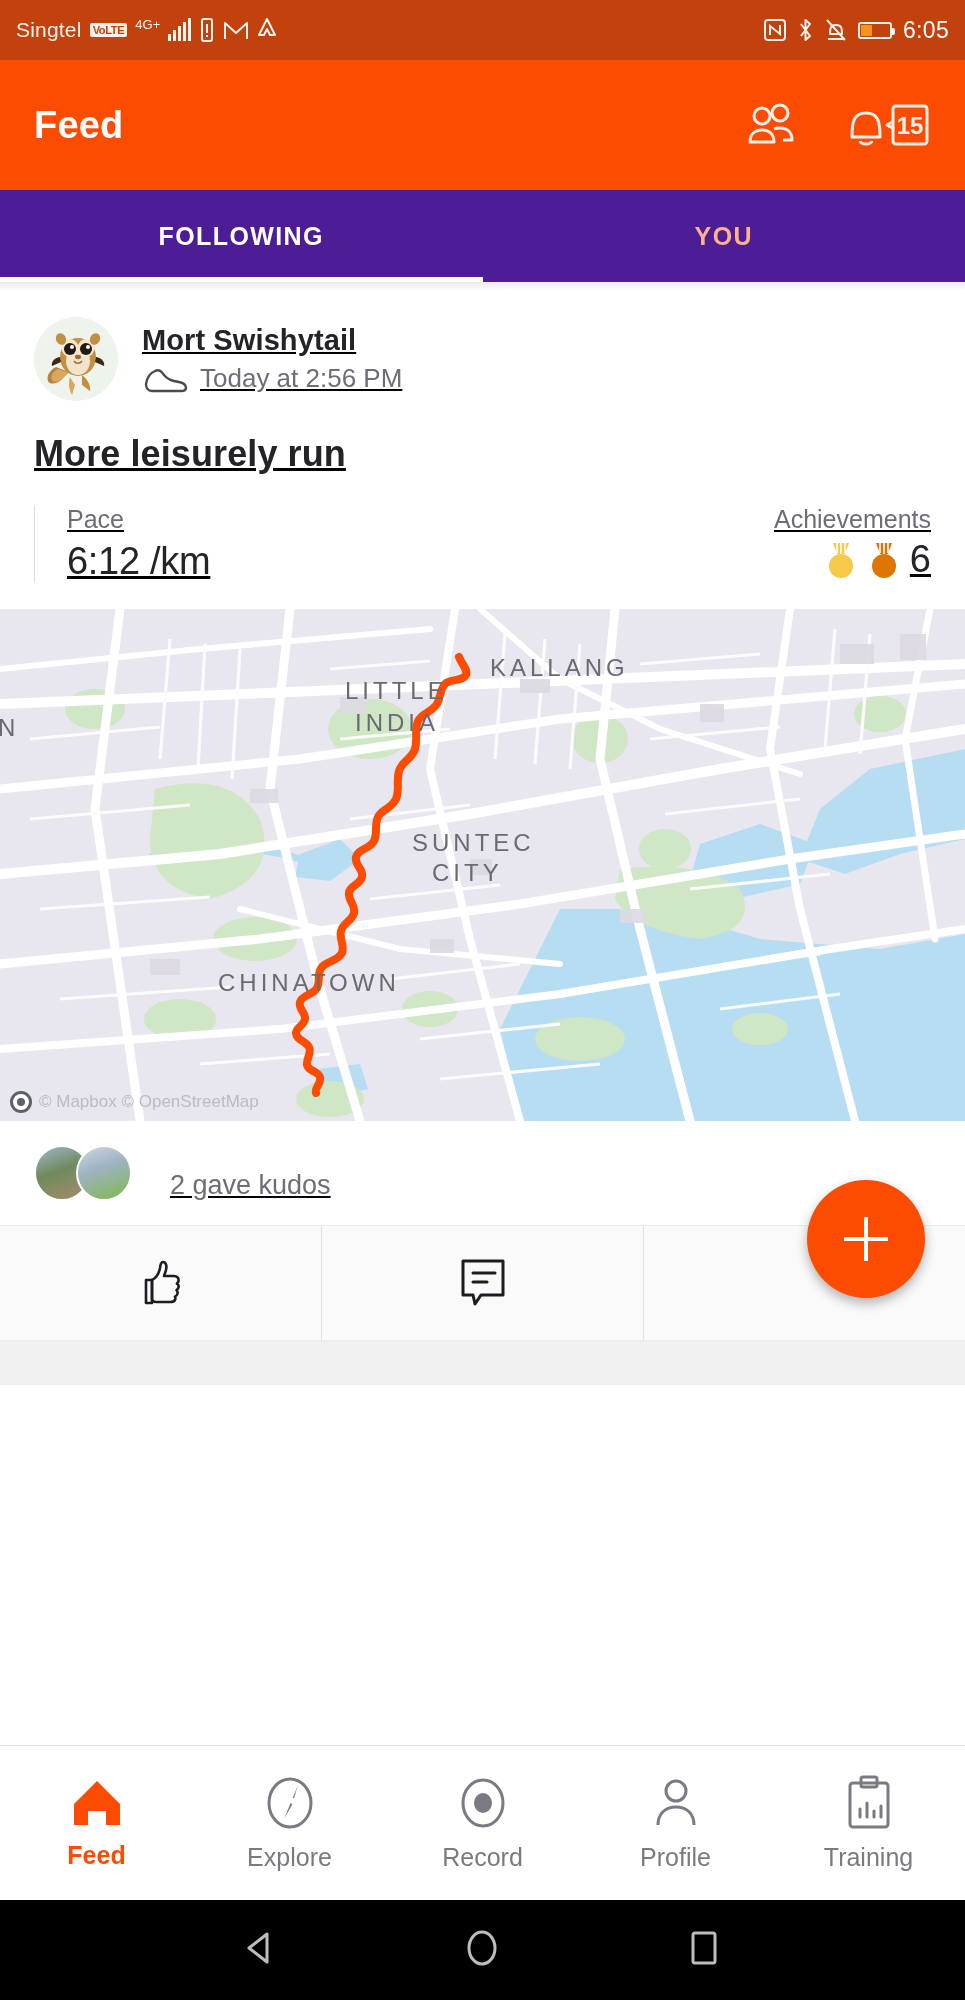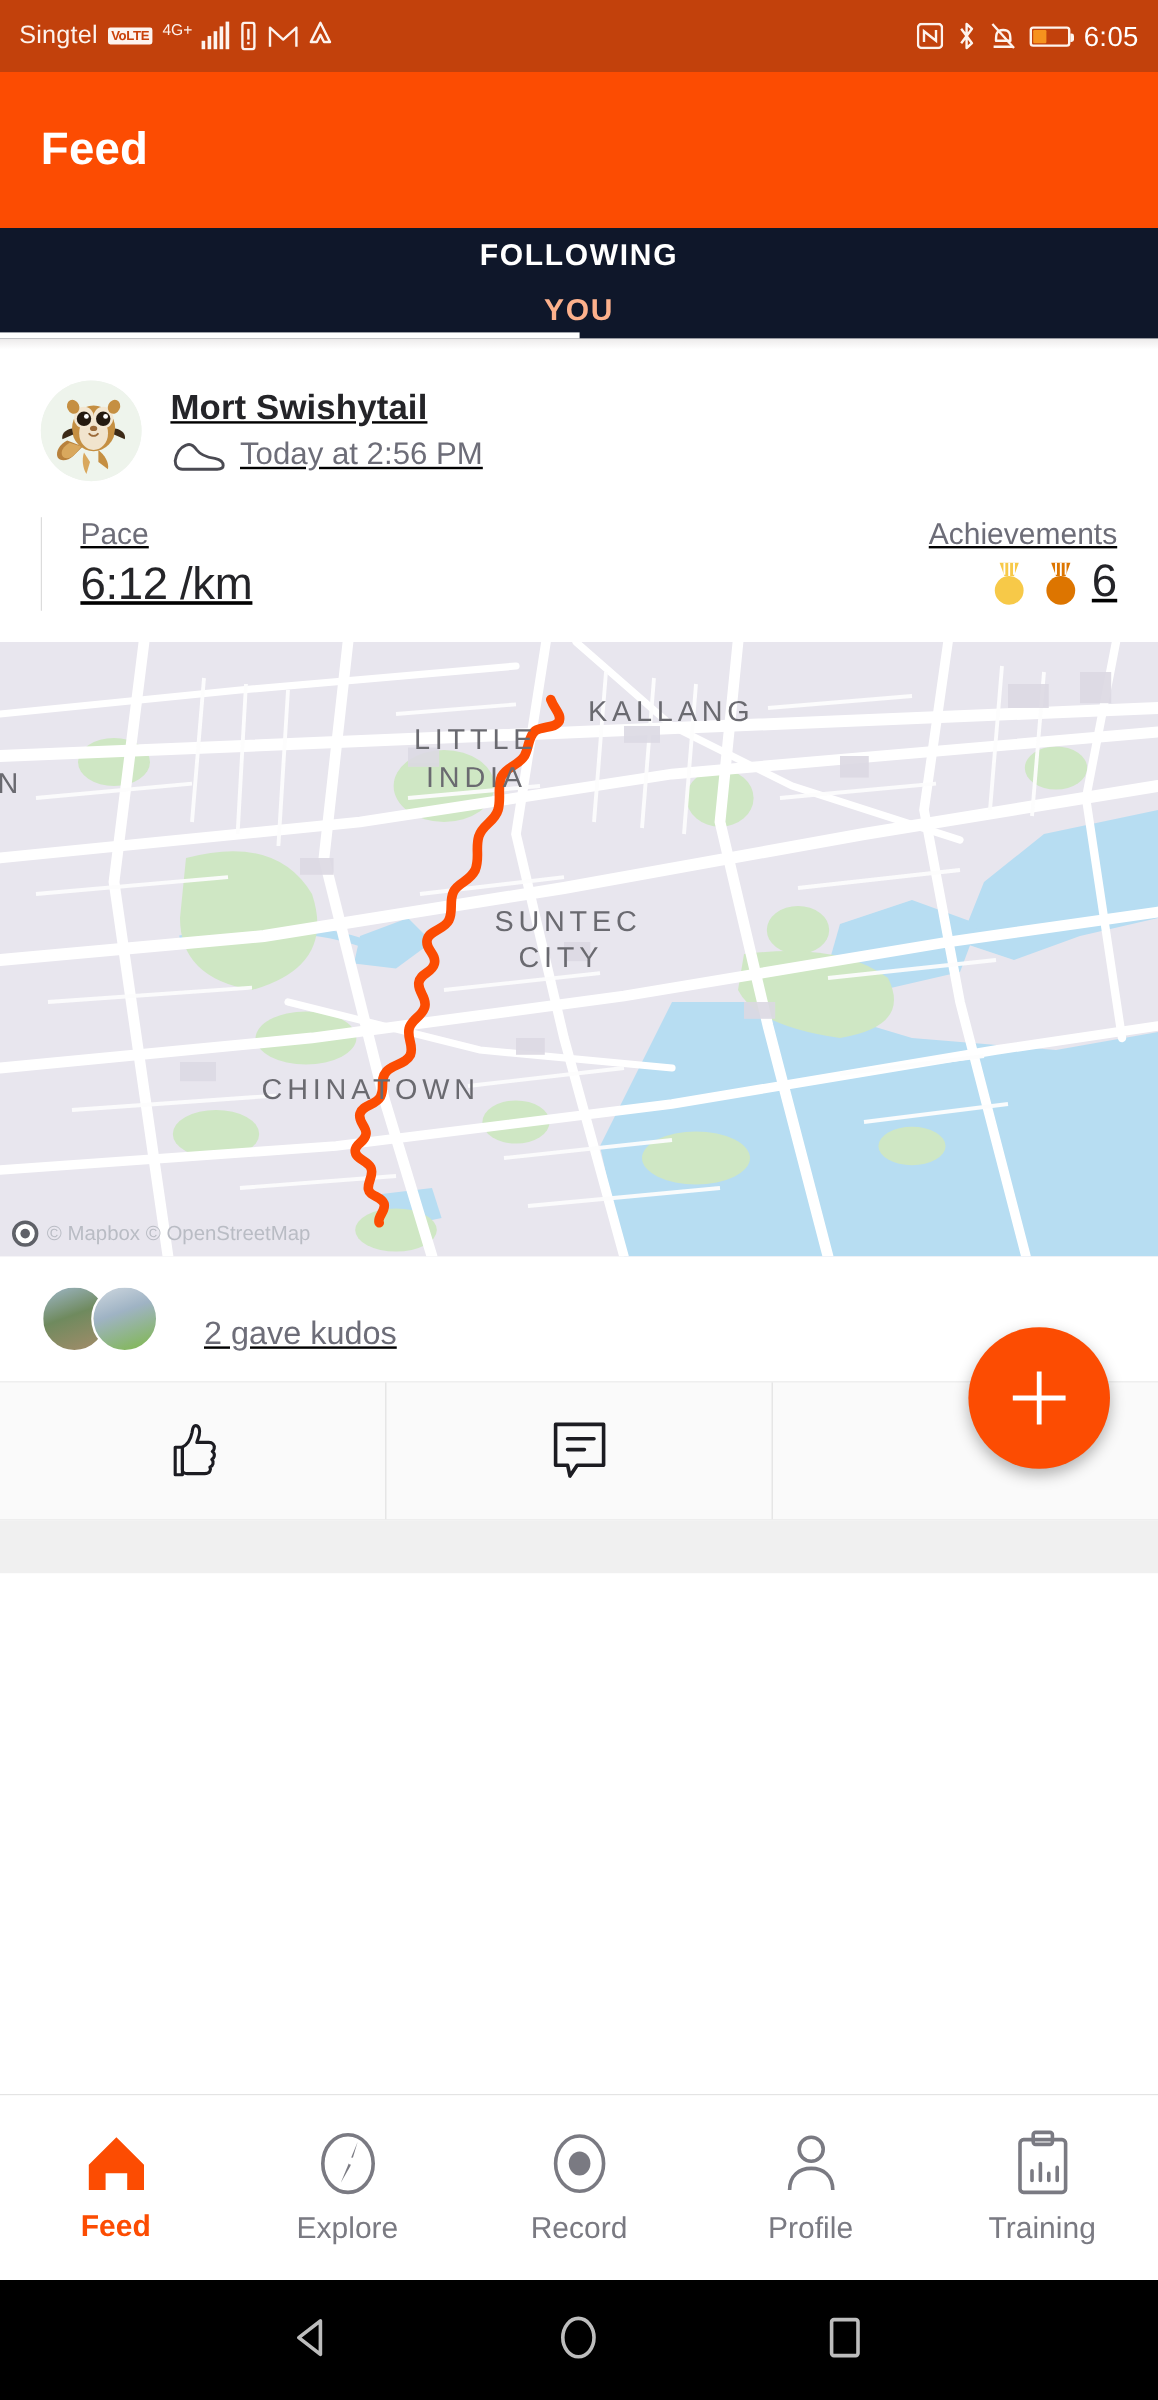--- a/index.html
+++ b/index.html
@@ -34,21 +34,21 @@
   .batt::after{ content:""; position:absolute; right:-5px; top:4px; width:3px; height:7px; background:#fdf3ee; border-radius:0 2px 2px 0; }
   .batt span{ position:absolute; left:1px; top:1px; bottom:1px; width:38%; background:#f6921e; border-radius:1px; }
 
   
   .appbar{ background:#fc4c02; padding:0 34px; height:130px; display:flex; align-items:center; }
   .appbar h1{ font-size:38px; color:#fff; font-weight:bold; letter-spacing:.2px; flex:1; }
   .appbar-actions{ display:flex; align-items:center; gap:42px; }
   .icon-btn{ display:flex; align-items:center; cursor:pointer; }
 
   
-  .tabs{ background:#0f172a; display:flex; height:92px; position:relative;flex-direction:column; }
+  .tabs{ background:#4c1d95; display:flex; height:92px; position:relative; }
   .tab{ flex:1; display:flex; align-items:center; justify-content:center;
         font-size:25px; font-weight:bold; letter-spacing:1.4px; cursor:pointer; }
   .tab.active{ color:#ffffff; }
   .tab.inactive{ color:#fdb18c; }
   .tab-indicator{ position:absolute; bottom:0; left:0; width:50%; height:5px; background:#ffffff; }
 
   
   .feed{ background:#fff;text-decoration:underline; }
   .card-shadow{ height:9px; background:linear-gradient(#eceaea,#ffffff); }
   .athlete{ display:flex; align-items:center; padding:26px 34px 0 34px; gap:24px; }
@@ -153,20 +153,39 @@
     </svg>
     <span class="batt">
         <span></span>
       </span>
     <span class="clock">6:05</span>
   </div>
 </div>
 
 <div class="appbar">
   <h1>Feed</h1>
+  <div class="appbar-actions">
+    <div class="icon-btn">
+      <svg width="56" height="44" viewBox="0 0 56 44">
+        <circle cx="21" cy="13" r="8" fill="none" stroke="#fdf0e8" stroke-width="3"></circle>
+        <path d="M9 39c0-8 5-12 12-12s12 4 12 12z" fill="none" stroke="#fdf0e8" stroke-width="3" stroke-linejoin="round"></path>
+        <circle cx="39" cy="10" r="8" fill="none" stroke="#fdf0e8" stroke-width="3"></circle>
+        <path d="M33 26c2-1 4-1 6-1 7 0 12 4 12 12h-9" fill="none" stroke="#fdf0e8" stroke-width="3" stroke-linejoin="round"></path>
+      </svg>
+    </div>
+    <div class="icon-btn">
+      <svg width="92" height="52" viewBox="0 0 92 52">
+        <path d="M13 38c0-16 2-24 14-24s14 8 14 24z" fill="none" stroke="#fdf0e8" stroke-width="3" stroke-linejoin="round"></path>
+        <path d="M21 42c1 4 11 4 12 0" fill="none" stroke="#fdf0e8" stroke-width="3"></path>
+        <path d="M55 22l-7 4 7 4" fill="none" stroke="#fdf0e8" stroke-width="3" stroke-linejoin="round"></path>
+        <rect x="54" y="7" width="34" height="38" rx="3" fill="none" stroke="#fdf0e8" stroke-width="3"></rect>
+        <text x="71" y="35" font-family="Liberation Sans, sans-serif" font-size="24" font-weight="bold" fill="#fdf0e8" text-anchor="middle">15</text>
+      </svg>
+    </div>
+  </div>
 </div>
 
 <div class="tabs">
   <div class="tab active">FOLLOWING</div>
   <div class="tab inactive">YOU</div>
   <div class="tab-indicator"></div>
 </div>
 <div class="card-shadow"></div>
 
 <div class="feed">
@@ -199,20 +218,21 @@
       <div class="athlete-name">Mort Swishytail</div>
       <div class="athlete-sub">
         <svg width="46" height="30" viewBox="0 0 46 30">
           <path d="M4 20c1-6 4-11 9-13 4-2 7 1 9 4 3 4 8 6 15 7 5 1 7 3 7 6 0 2-2 3-5 3H10c-4 0-6-3-6-7z" fill="none" stroke="#4a4a52" stroke-width="2.4" stroke-linejoin="round"></path>
         </svg>
         <span class="athlete-time">Today at 2:56 PM</span>
       </div>
     </div>
   </div>
 
+  <div class="activity-title">More leisurely run</div>
 
   <div class="stats">
     <div class="stat divided">
       <div class="stat-label">Pace</div>
       <div class="stat-value">6:12 /km</div>
     </div>
     <div class="achv">
       <div class="stat-label">Achievements</div>
       <div class="achv-row">
         <svg width="34" height="40" viewBox="0 0 34 40">

